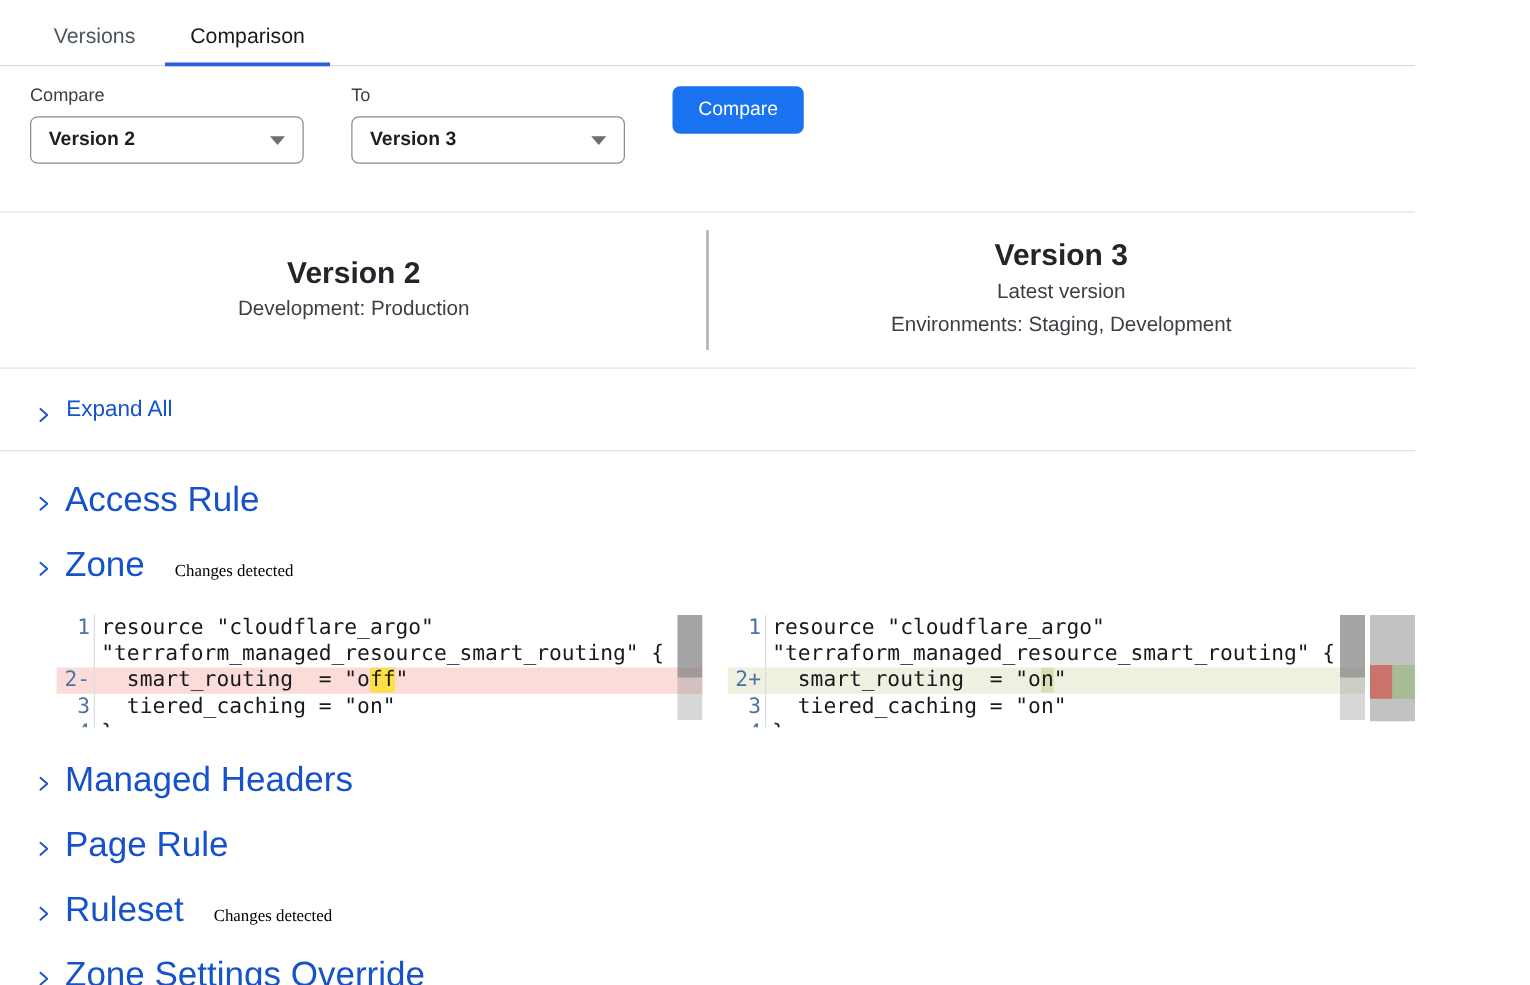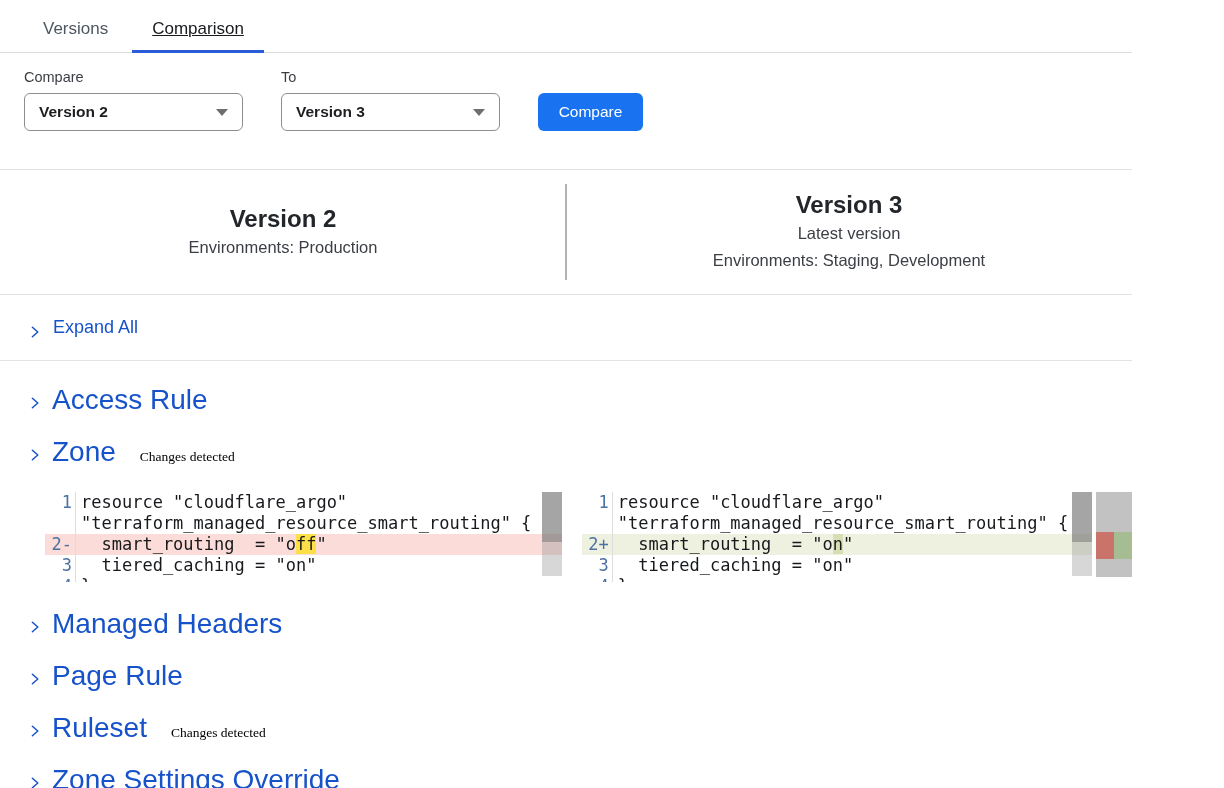--- a/index.html
+++ b/index.html
@@ -2,24 +2,24 @@
 <html><head>
 <meta charset="utf-8">
 <style>
   html,body{margin:0;padding:0;background:#fff;}
   body{width:1224px;height:788px;font-family:"Liberation Sans",sans-serif;color:#24272b;overflow:hidden;}
   .page{width:1132px;}
 
   
   .tabbar{display:flex;align-items:flex-end;gap:4px;padding-left:23px;border-bottom:1px solid #dcdcdc;}
   .tab{padding:19px 20px 13px;font-size:17px;color:#4e5760;cursor:pointer;}
-  .tab.active{color:#17191d;border-bottom:3px solid #2b5cd9;margin-bottom:-1px;padding-bottom:11px;text-decoration:underline;}
-
-  
-  .form{display:flex;align-items:flex-end;gap:38px;margin:16px 0 0 24px;}
+  .tab.active{color:#17191d;border-bottom:3px solid #2b5cd9;margin-bottom:-1px;padding-bottom:11px;}
+
+  
+  .form{display:flex;gap:38px;margin:16px 0 0 24px;}
   .field label{display:block;font-size:14.5px;color:#3a3e44;margin-bottom:8px;}
   .select{width:189px;height:36px;border:1px solid #8d8d8d;border-radius:6px;display:flex;align-items:center;justify-content:space-between;padding:0 14px;font-size:15.5px;font-weight:bold;color:#1c1e21;background:#fff;cursor:pointer;}
   .caret{width:0;height:0;border-left:6px solid transparent;border-right:6px solid transparent;border-top:7px solid #6e6e6e;}
   .btn{width:105px;height:38px;background:#1973f0;border:none;border-radius:6px;color:#fff;font-size:15.5px;font-family:"Liberation Sans",sans-serif;cursor:pointer;}
 
   .hr{height:1px;background:#e3e3e3;}
   .hr.mt{margin-top:38px;}
 
   
   .vheaders{position:relative;display:flex;height:124px;}
@@ -84,21 +84,21 @@
       </div>
     </div>
     <button class="btn">Compare</button>
   </div>
 
   <div class="hr mt"></div>
 
   <div class="vheaders">
     <div class="vcol">
       <div class="vtitle">Version 2</div>
-      <div class="vsub">Environments: Production</div>
+      <div class="vsub">Development: Production</div>
     </div>
     <div class="vdivider"></div>
     <div class="vcol">
       <div class="vtitle">Version 3</div>
       <div class="vsub">Latest version</div>
       <div class="vsub">Environments: Staging, Development</div>
     </div>
   </div>
 
   <div class="hr"></div>

